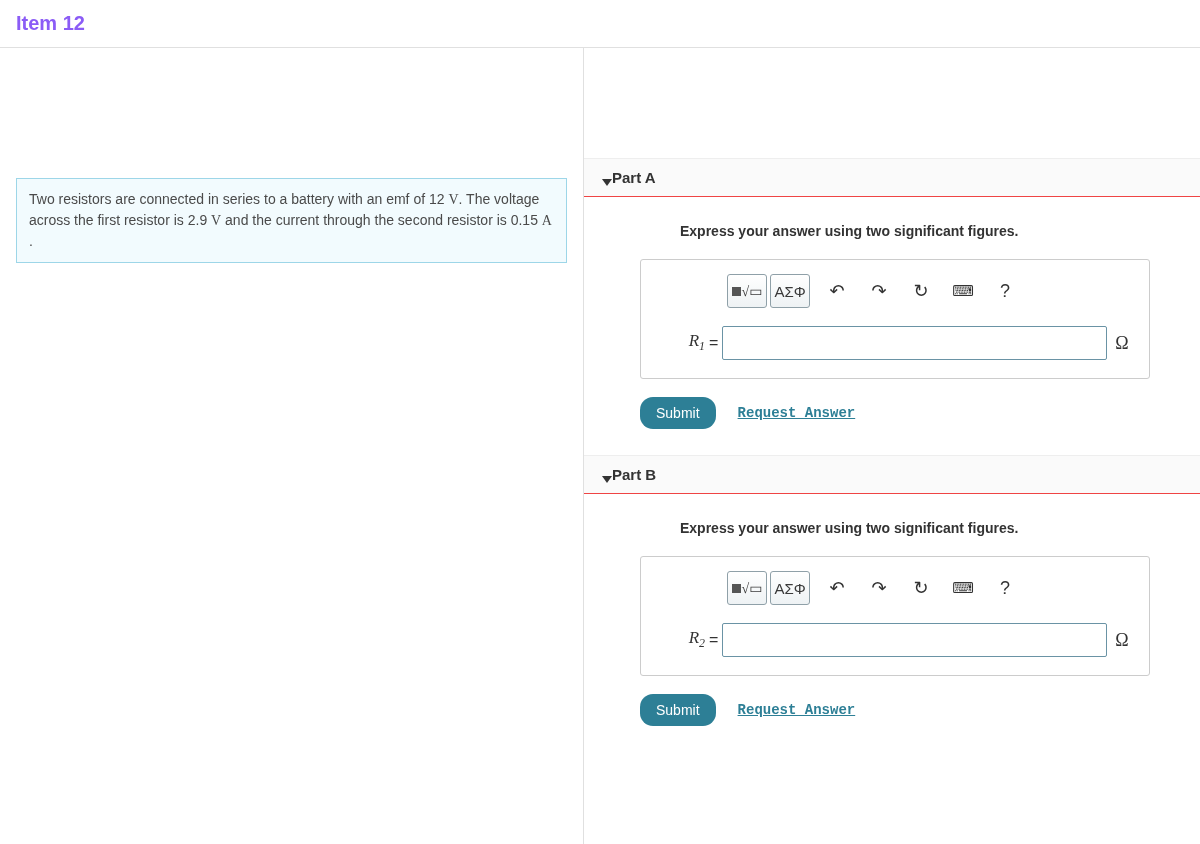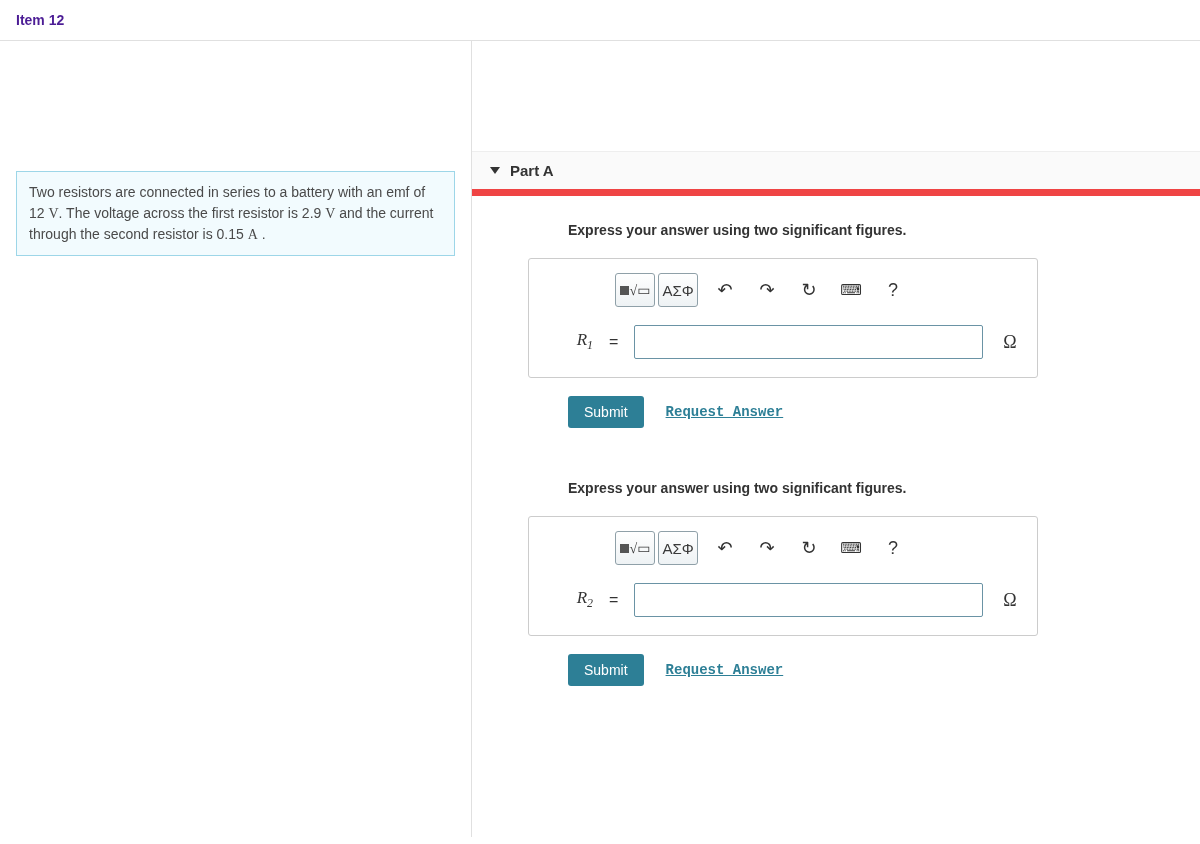--- a/index.html
+++ b/index.html
@@ -10,54 +10,53 @@
     font-size: 14px;
     width: 1200px;
     height: 844px;
     overflow: hidden;
   }
   .header {
     padding: 12px 16px;
     border-bottom: 1px solid #e0e0e0;
   }
   .header h1 {
-    font-size: 14px;
+    font-size: 20px;
     font-weight: bold;
-    color: #4c1d95;
+    color: #8b5cf6;
   }
   .main {
     display: flex;
     height: calc(100% - 48px);
   }
   .left-col {
-    width: 472px;
+    width: 584px;
     border-right: 1px solid #e0e0e0;
     padding: 130px 16px 16px 16px;
   }
   .problem-box {
     border: 1px solid #9dd6e8;
     background: #f2fbfe;
     padding: 10px 12px;
     color: #4a4a4a;
     line-height: 1.5;
     font-size: 14px;
   }
   .problem-box .serif { font-family: Georgia, 'Times New Roman', serif; }
   .right-col {
     flex: 1;
     padding-top: 110px;
   }
   .part-header {
     display: flex;
-    align-items: center;
-    gap: 10px;
+    align-items: flex-end;
     padding: 10px 18px;
     background: #fafafa;
     border-top: 1px solid #eee;
-    border-bottom: 7px solid #ef4444;
+    border-bottom: 1px solid #ef4444;
     cursor: pointer;
   }
   .caret {
     width: 0; height: 0;
     border-left: 5px solid transparent;
     border-right: 5px solid transparent;
     border-top: 7px solid #333;
   }
   .part-title { font-weight: bold; font-size: 15px; }
   .part-body {
@@ -95,21 +94,21 @@
   .tool-icon {
     width: 26px; height: 26px;
     display: flex; align-items: center; justify-content: center;
     cursor: pointer;
     color: #333;
     font-size: 18px;
   }
   .input-row {
     display: flex;
     align-items: center;
-    gap: 16px;
+    gap: 4px;
   }
   .var-label {
     width: 48px;
     font-family: Georgia, 'Times New Roman', serif;
     font-style: italic;
     font-size: 17px;
     text-align: right;
   }
   .eq { font-size: 16px; }
   .answer-input {
@@ -128,25 +127,24 @@
   }
   .action-row {
     display: flex;
     align-items: center;
     gap: 22px;
   }
   .submit-btn {
     background: #2d7f96;
     color: #fff;
     border: none;
-    border-radius: 3px;
+    border-radius: 13px;
     padding: 8px 16px;
     font-size: 14px;
     cursor: pointer;
-    margin-left: 40px;
   }
   .request-link {
     color: #2d7f96;
     text-decoration: underline;
     font-weight: bold;
     cursor: pointer;
     font-size: 14px;
     font-family: Liberation Mono, monospace;
   }
   sub { font-size: 0.7em; }
@@ -208,20 +206,24 @@
           <span class="unit">Ω</span>
         </div>
       </div>
 
       <div class="action-row">
         <button class="submit-btn">Submit</button>
         <a class="request-link">Request Answer</a>
       </div>
     </div>
 
+    <div class="part-header">
+      <span class="caret"></span>
+      <span class="part-title">Part B</span>
+    </div>
     <div class="part-body">
       <div class="hint">Express your answer using two significant figures.</div>
 
       <div class="answer-frame">
         <div class="toolbar">
           <div class="tool-stack">
             <div class="tool-btn">
               <span class="tpl-icon">
                   <span class="sq"></span>
                   <span class="root">√▭</span>

